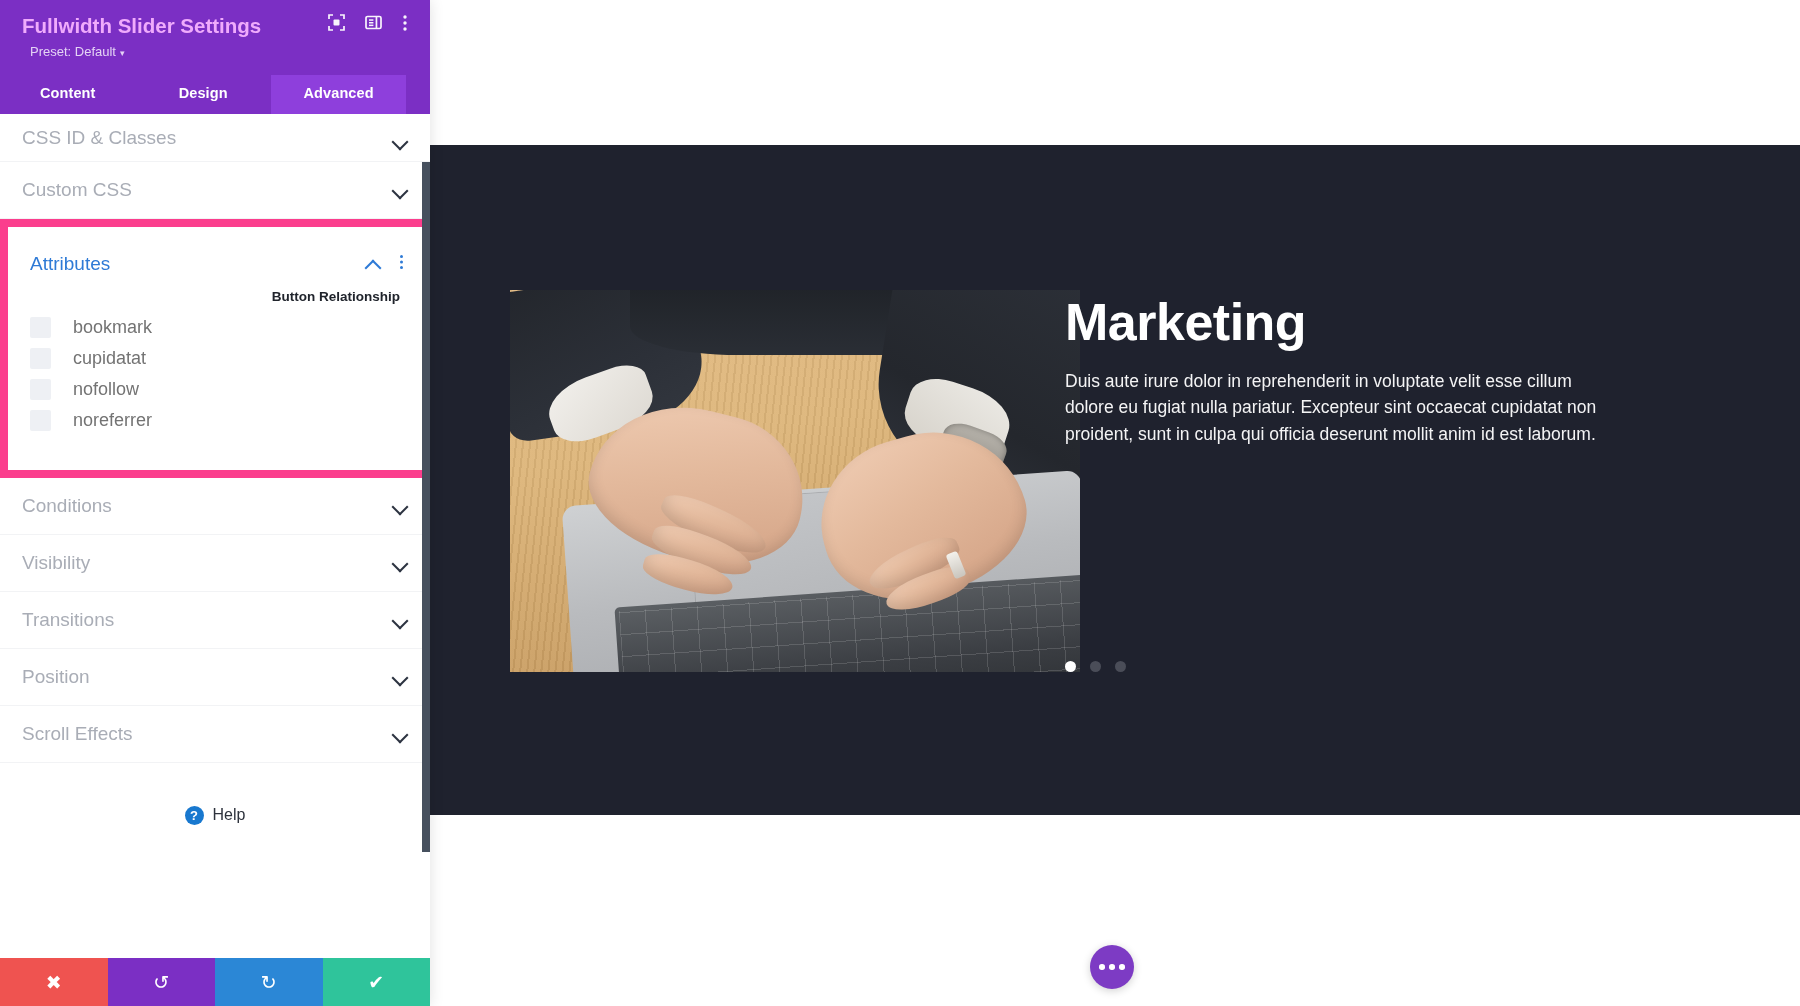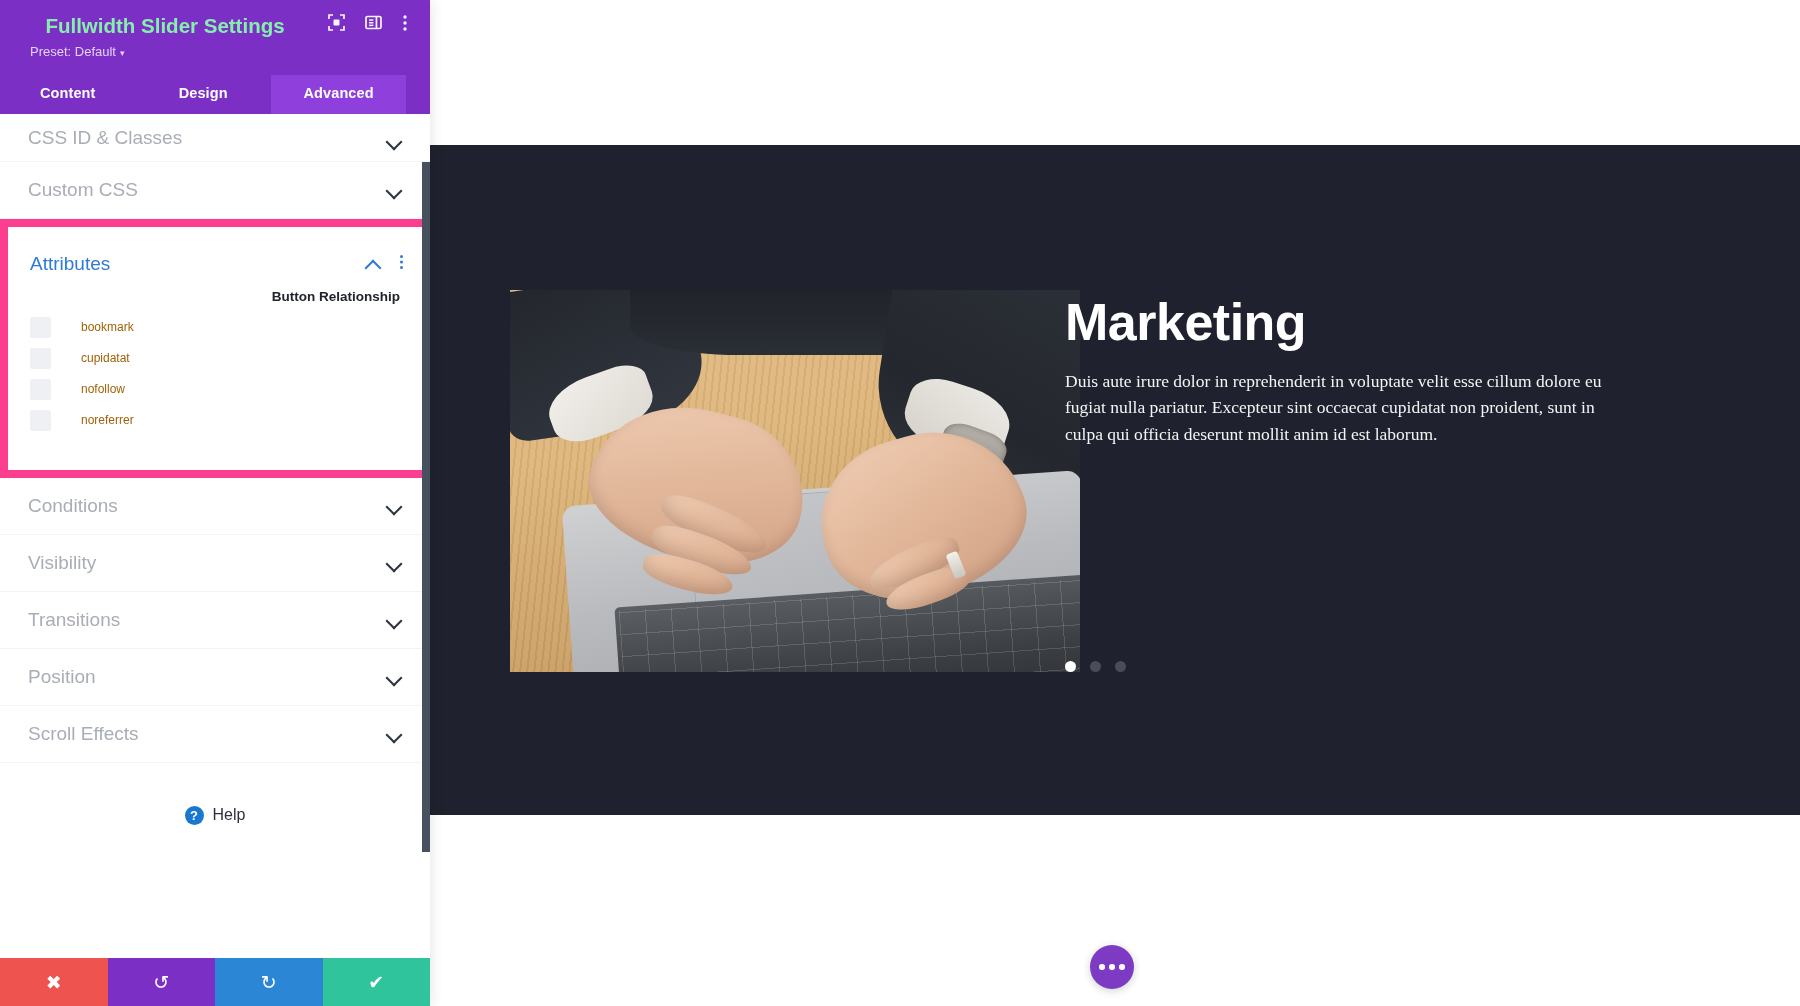--- a/index.html
+++ b/index.html
@@ -127,21 +127,21 @@
 
   
   #slide-copy {
     position: absolute; left: 635px; top: 150px; width: 560px; color: #fff;
   }
   #slide-title {
     font-size: 52px; font-weight: 700; line-height: 1.05;
     letter-spacing: -0.5px; margin-bottom: 18px;
   }
   #slide-body {
-    font-size: 17.5px; line-height: 1.52; font-weight: 400; color: #f4f4f5; font-family: Liberation Serif, serif;
+    font-size: 17.5px; line-height: 1.52; font-weight: 400; color: #f4f4f5;
   }
   #slide-btn {
     display: inline-block; margin-top: 30px;
     padding: 18px 34px; background: #566052; color: #ffffff;
     font-size: 15px; font-weight: 700; letter-spacing: .3px;
     border: none; cursor: pointer;
   }
   
   #slide-dots {
     position: absolute; left: 635px; top: 516px;
@@ -163,21 +163,21 @@
   
   #panel {
     position: absolute; left: 0; top: 0; width: 430px; height: 1006px;
     background: #ffffff; display: flex; flex-direction: column;
     box-shadow: 0 0 14px rgba(0,0,0,.12); z-index: 20;
   }
   
   #panel-head { background: #7B2FC4; padding: 14px 22px 0 22px; }
   #head-row { display: flex; align-items: flex-start; }
   #panel-title {
-    color: #86efac; font-size: 20.5px; font-weight: 700; flex: 1; line-height: 1.2; text-align: center;
+    color: #f0abfc; font-size: 20.5px; font-weight: 700; flex: 1; line-height: 1.2;
   }
   .head-icon {
     color: #fff; opacity: .95; margin-left: 20px; cursor: pointer;
     display: flex; align-items: center; justify-content: center;
   }
   #preset-row {
     color: #e4d3f5; font-size: 13px; margin-top: 5px; padding-bottom: 16px; cursor: pointer; margin-left: 8px;
   }
   #preset-caret { font-size: 9px; margin-left: 4px; }
   
@@ -187,21 +187,21 @@
     text-align: center; color: #fff; font-size: 14.5px; font-weight: 700;
     cursor: pointer; letter-spacing: .1px;
   }
   .tab.active { background: #8E3FDC; }
 
   
   #panel-body { flex: 1; position: relative; overflow: hidden; background: #fff; }
 
   .section {
     display: flex; align-items: center; justify-content: space-between;
-    padding: 0 28px; height: 57px;
+    padding: 0 22px; height: 57px;
     border-bottom: 1px solid #f2f3f5; cursor: pointer;
   }
   .section-title { font-size: 19px; color: #a9adb6; font-weight: 400; }
   .chev {
     width: 16px; height: 16px; position: relative; flex: 0 0 16px;
   }
   .chev::before {
     content: ""; position: absolute; left: 2px; top: 3px;
     width: 10px; height: 10px; border-right: 2.4px solid #2c3340;
     border-bottom: 2.4px solid #2c3340; transform: rotate(45deg);
@@ -226,21 +226,21 @@
   #attr-label {
     font-size: 13.5px; font-weight: 700; color: #20242c; margin-bottom: 8px; text-align: right;
   }
   .cb-row {
     display: flex; align-items: center; height: 31px; cursor: pointer;
   }
   .cb-box {
     width: 21px; height: 21px; background: #eef0f4; border-radius: 2px;
     flex: 0 0 21px;
   }
-  .cb-text { font-size: 12px; color: #a16207; margin-left: 30px; }
+  .cb-text { font-size: 18px; color: #737373; margin-left: 22px; }
 
   
   #help-zone {
     display: flex; align-items: center; justify-content: center;
     height: 105px; gap: 9px; cursor: pointer;
   }
   #help-badge {
     width: 19px; height: 19px; border-radius: 50%; background: #1878cf;
     color: #fff; font-size: 13px; font-weight: 700;
     display: flex; align-items: center; justify-content: center;

